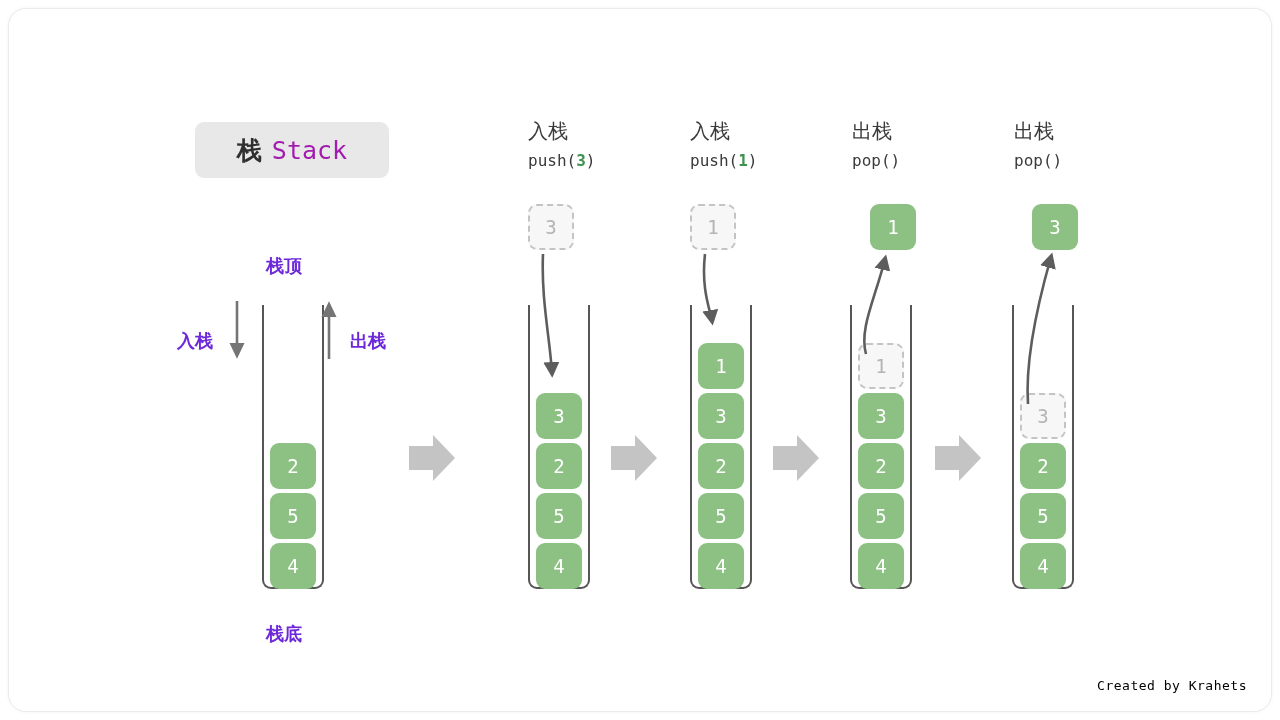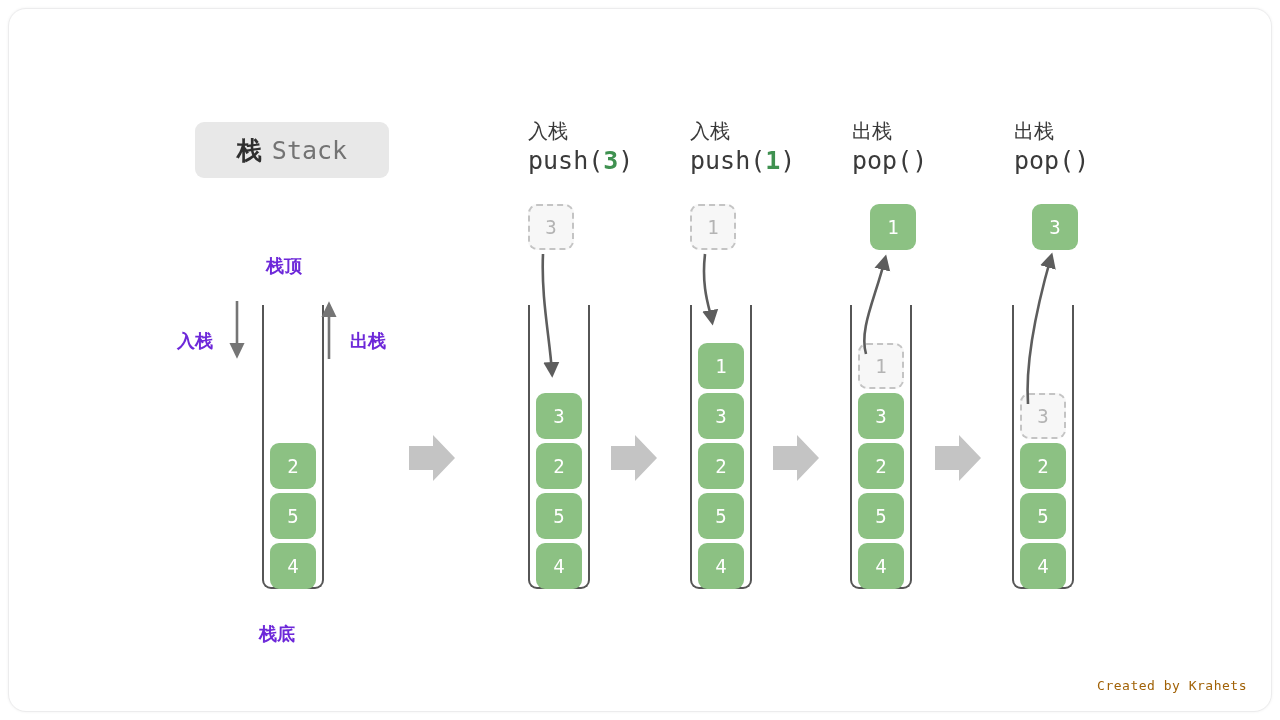--- a/index.html
+++ b/index.html
@@ -29,21 +29,21 @@
     border-radius: 9px;
     display: flex; align-items: center; justify-content: center;
     gap: 10px;
     white-space: pre;
   }
   #title-badge .cn {
     font-size: 25px; font-weight: bold; color: #2f2f2f;
     font-family: "Liberation Sans", "DejaVu Sans", sans-serif;
   }
   #title-badge .en {
-    font-size: 25px; color: #737373;
+    font-size: 25px; color: #a21caf;
     font-family: "DejaVu Sans Mono", "Liberation Mono", monospace;
   }
 
   
   .cn-label {
     position: absolute;
     font-size: 18px; font-weight: bold; color: #6d28d9;
     white-space: nowrap;
   }
 
@@ -100,53 +100,53 @@
   .col-head {
     position: absolute;
     white-space: nowrap;
   }
   .col-head .line1 {
     font-size: 20px; font-weight: normal; color: #3a3a3a;
     font-family: "Liberation Sans", "DejaVu Sans", sans-serif;
     line-height: 30px;
   }
   .col-head .line2 {
-    font-size: 25px; color: #3a3a3a;
+    font-size: 16px; color: #3a3a3a;
     font-family: "DejaVu Sans Mono", "Liberation Mono", monospace;
     line-height: 30px;
   }
   .col-head .arg { color: #3f9150; font-weight: bold; }
 
   
   #overlay {
     position: absolute; left: 0; top: 0;
     width: 1264px; height: 704px;
     pointer-events: none;
   }
 
   
   #footer {
     position: absolute;
     right: 24px; bottom: 18px;
-    font-size: 13px; color: #a16207;
+    font-size: 13px; color: #000000;
     font-family: "DejaVu Sans Mono", "Liberation Mono", monospace;
     letter-spacing: 0.5px;
   }
 </style>
 </head>
 <body>
 
 <div id="card">
 
   <div id="title-badge">
     <span class="cn">栈</span><span class="en">Stack</span>
   </div>
 
   <div class="cn-label" style="left:257px; top:245px;">栈顶</div>
-  <div class="cn-label" style="left:250px; top:613px;">栈底</div>
+  <div class="cn-label" style="left:257px; top:613px;">栈底</div>
 
   <div class="cn-label" style="left:168px; top:320px;">入栈</div>
   <div class="cn-label" style="left:341px; top:320px;">出栈</div>
 
   <div class="stack-wrap">
     <div class="tube" style="left:253px; top:296px; width:62px; height:284px;"></div>
     <div class="cells" style="left:253px; top:296px; width:62px; height:284px;">
         <div class="cell solid">4</div>
         <div class="cell solid">5</div>
         <div class="cell solid">2</div>

